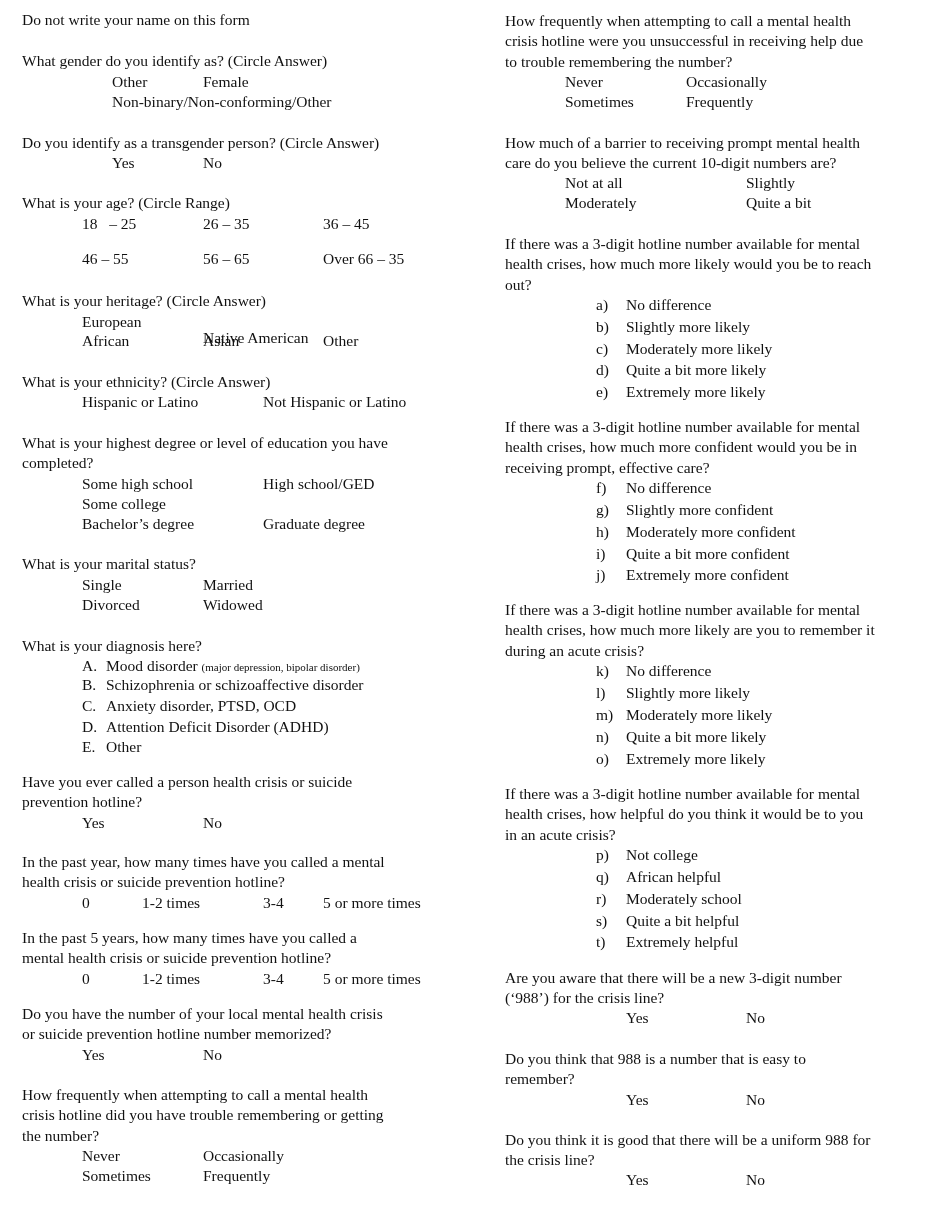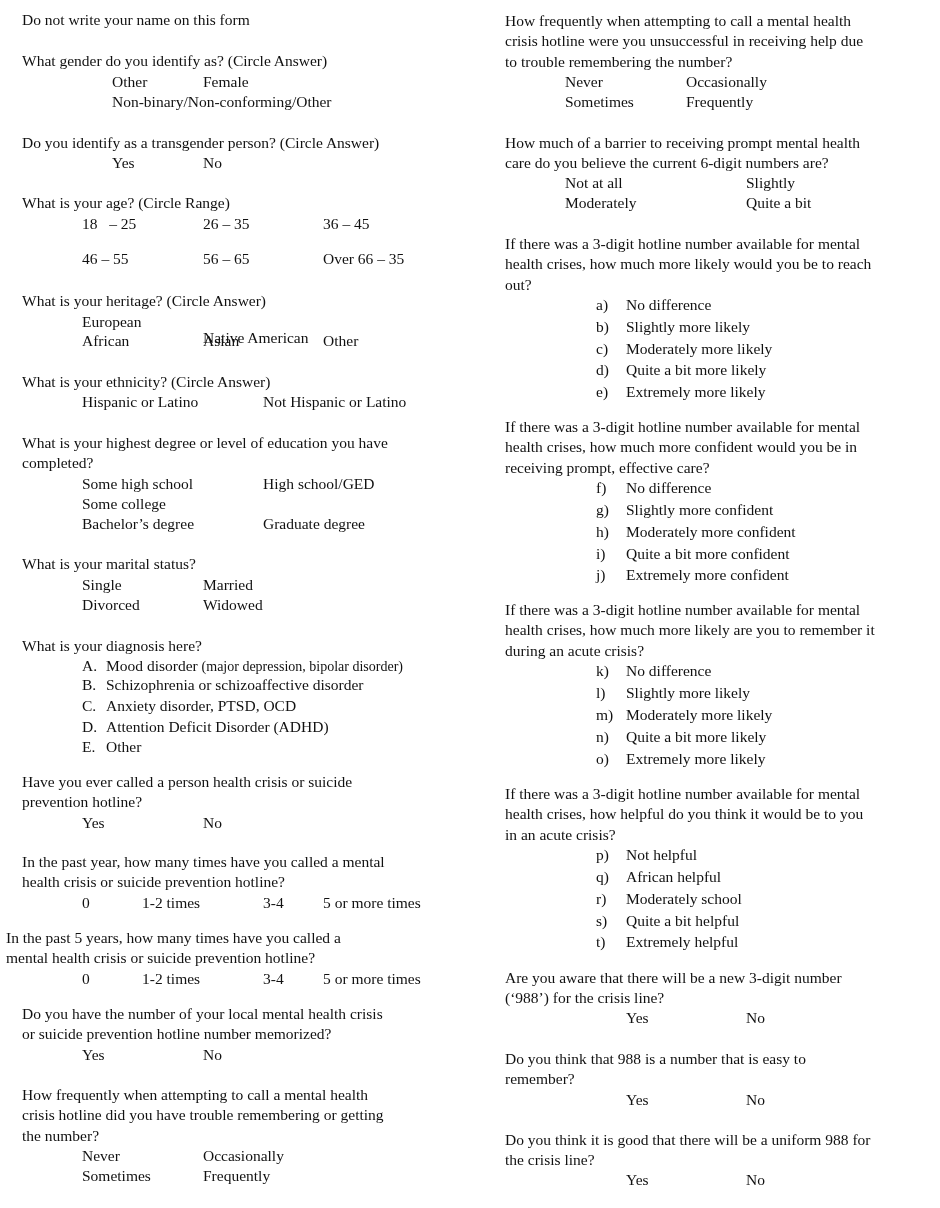--- a/index.html
+++ b/index.html
@@ -1,20 +1,20 @@
 <!DOCTYPE html>
 <html><head>
 <meta charset="utf-8">
 <style>
   html, body { margin: 0; padding: 0; background: #ffffff; }
   body { width: 940px; height: 1208px; position: relative; overflow: hidden;
          font-family: "Liberation Serif", "DejaVu Serif", serif; font-size: 15.5px; color: #111; }
   .t { position: absolute; white-space: nowrap; line-height: 20px; }
   .q { position: absolute; line-height: 20.3px; white-space: pre-line; }
-  .small { font-size: 14px; }
+  .small { font-size: 11px; }
   .lbl { display: inline-block; width: 30px; }
 </style>
 </head>
 <body>
 
 <div class="t" style="left:22px;top:10px">Do not write your name on this form</div>
 
 <div>
   <div class="t" style="left:22px;top:51px">What gender do you identify as? (Circle Answer)</div>
   <div class="t" style="left:112px;top:72px">Other</div>
@@ -100,21 +100,21 @@
 <div>
   <div class="q" style="left:22px;top:852px">In the past year, how many times have you called a mental
 health crisis or suicide prevention hotline?</div>
   <div class="t" style="left:82px;top:893px">0</div>
   <div class="t" style="left:142px;top:893px">1-2 times</div>
   <div class="t" style="left:263px;top:893px">3-4</div>
   <div class="t" style="left:323px;top:893px">5 or more times</div>
 </div>
 
 <div>
-  <div class="q" style="left:6px;top:928px">In the past 5 years, how many times have you called a
+  <div class="q" style="left:22px;top:928px">In the past 5 years, how many times have you called a
 mental health crisis or suicide prevention hotline?</div>
   <div class="t" style="left:82px;top:969px">0</div>
   <div class="t" style="left:142px;top:969px">1-2 times</div>
   <div class="t" style="left:263px;top:969px">3-4</div>
   <div class="t" style="left:323px;top:969px">5 or more times</div>
 </div>
 
 <div>
   <div class="q" style="left:22px;top:1004px">Do you have the number of your local mental health crisis
 or suicide prevention hotline number memorized?</div>
@@ -137,21 +137,21 @@
 crisis hotline were you unsuccessful in receiving help due
 to trouble remembering the number?</div>
   <div class="t" style="left:565px;top:72px">Never</div>
   <div class="t" style="left:686px;top:72px">Occasionally</div>
   <div class="t" style="left:565px;top:92px">Sometimes</div>
   <div class="t" style="left:686px;top:92px">Frequently</div>
 </div>
 
 <div>
   <div class="q" style="left:505px;top:133px">How much of a barrier to receiving prompt mental health
-care do you believe the current 6-digit numbers are?</div>
+care do you believe the current 10-digit numbers are?</div>
   <div class="t" style="left:565px;top:173px">Not at all</div>
   <div class="t" style="left:746px;top:173px">Slightly</div>
   <div class="t" style="left:565px;top:193px">Moderately</div>
   <div class="t" style="left:746px;top:193px">Quite a bit</div>
 </div>
 
 <div>
   <div class="q" style="left:505px;top:234px">If there was a 3-digit hotline number available for mental
 health crises, how much more likely would you be to reach
 out?</div>
@@ -181,21 +181,21 @@
   <div class="t" style="left:596px;top:683px"><span class="lbl">l)</span><span>Slightly more likely</span></div>
   <div class="t" style="left:596px;top:705px"><span class="lbl">m)</span><span>Moderately more likely</span></div>
   <div class="t" style="left:596px;top:727px"><span class="lbl">n)</span><span>Quite a bit more likely</span></div>
   <div class="t" style="left:596px;top:749px"><span class="lbl">o)</span><span>Extremely more likely</span></div>
 </div>
 
 <div>
   <div class="q" style="left:505px;top:784px">If there was a 3-digit hotline number available for mental
 health crises, how helpful do you think it would be to you
 in an acute crisis?</div>
-  <div class="t" style="left:596px;top:845px"><span class="lbl">p)</span><span>Not helpful</span></div>
+  <div class="t" style="left:596px;top:845px"><span class="lbl">p)</span><span>Not college</span></div>
   <div class="t" style="left:596px;top:867px"><span class="lbl">q)</span><span>African helpful</span></div>
   <div class="t" style="left:596px;top:889px"><span class="lbl">r)</span><span>Moderately school</span></div>
   <div class="t" style="left:596px;top:911px"><span class="lbl">s)</span><span>Quite a bit helpful</span></div>
   <div class="t" style="left:596px;top:932px"><span class="lbl">t)</span><span>Extremely helpful</span></div>
 </div>
 
 <div>
   <div class="q" style="left:505px;top:968px">Are you aware that there will be a new 3-digit number
 (‘988’) for the crisis line?</div>
   <div class="t" style="left:626px;top:1008px">Yes</div>

